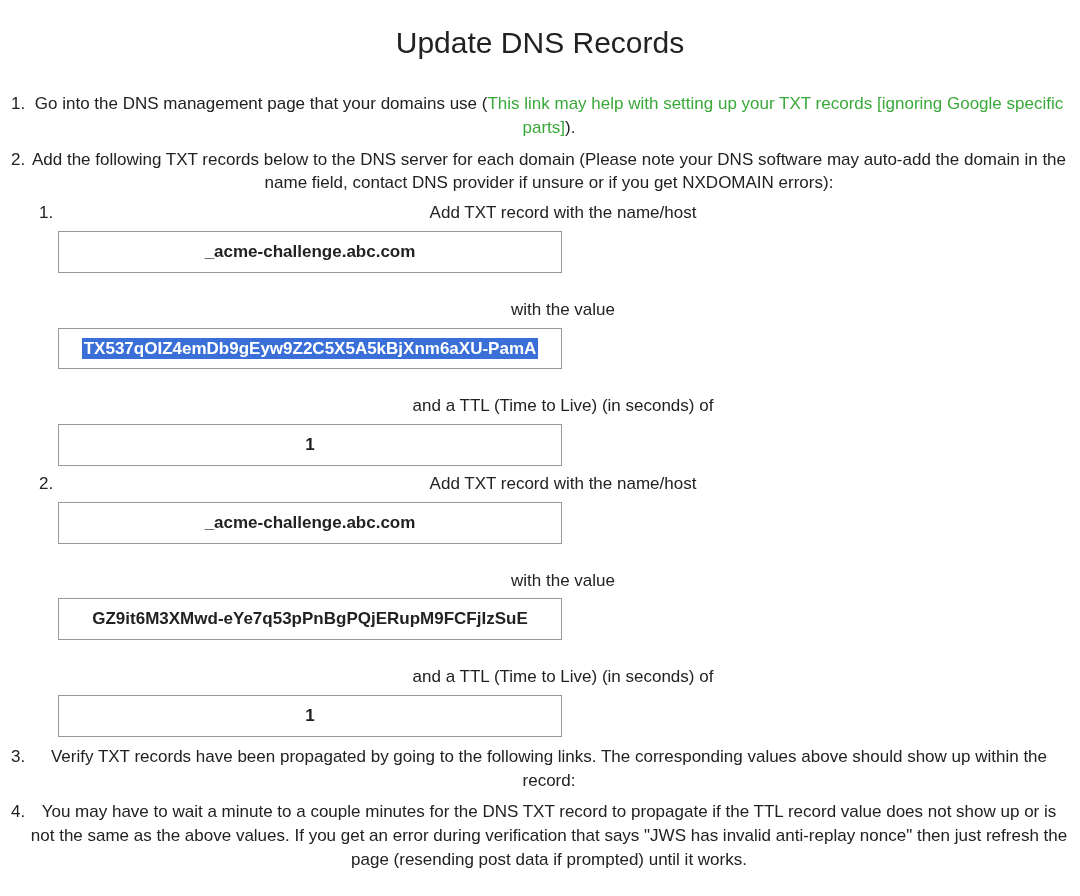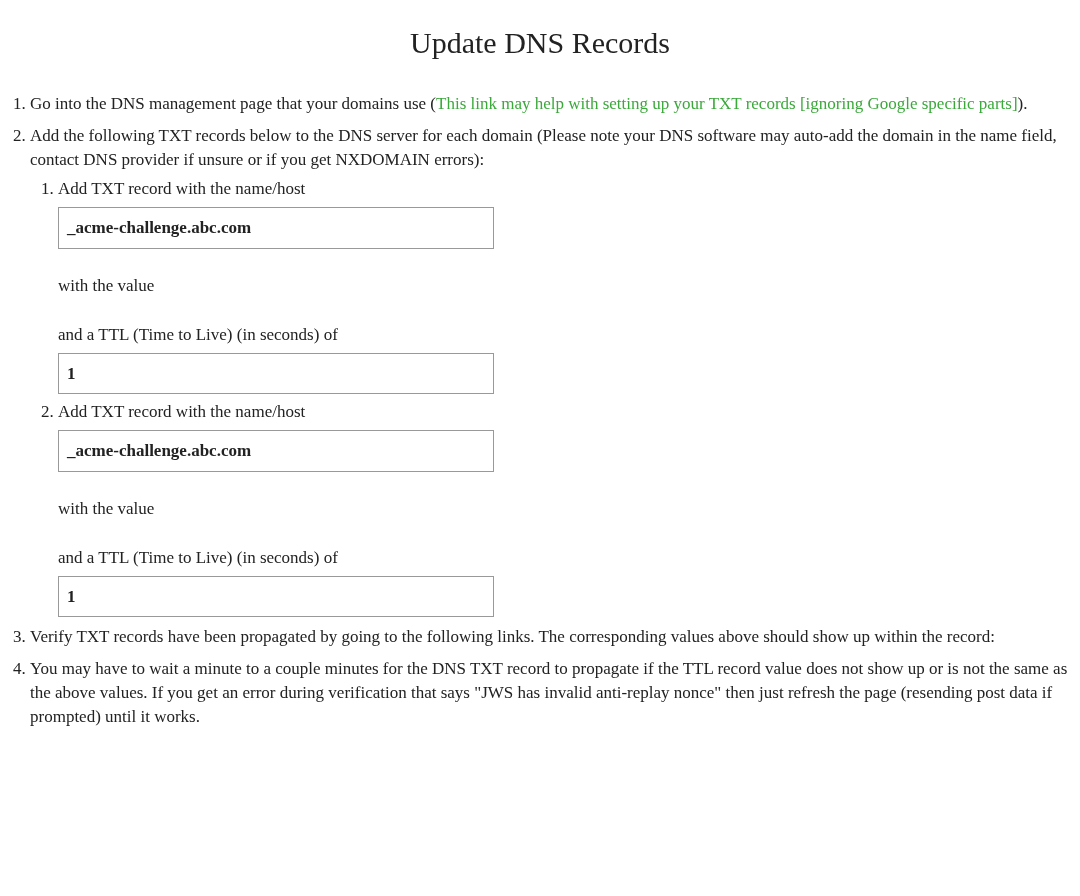--- a/index.html
+++ b/index.html
@@ -1,32 +1,33 @@
 <!DOCTYPE html>
 <html><head>
   <meta charset="utf-8">
   <style>
-    * { box-sizing: border-box; font-family: Liberation Serif, serif; }
+    * { box-sizing: border-box; }
     body {
       font-family: Arial, Helvetica, sans-serif;
       font-size: 17px;
       color: #222;
       margin: 0;
       padding: 10px 12px 20px 12px;
       line-height: 1.4;
     }
     h1 {
       text-align: center;
       font-size: 30px;
       font-weight: 400;
       margin: 12px 0 28px 0;
     }
     ol.main {
       padding-left: 18px;
       margin: 0;
+      text-align: center;
     }
     ol.main > li {
       margin-bottom: 8px;
       padding-left: 0;
     }
     ol.sub {
       padding-left: 28px;
       margin-top: 6px;
     }
     ol.sub > li {
@@ -34,21 +35,21 @@
     }
     a.green-link {
       color: #3aa93a;
       text-decoration: none;
     }
     .input-box {
       border: 1px solid #999;
       padding: 8px 8px;
       font-size: 17px;
       font-weight: bold;
-      width: 436px;
+      width: 504px;
       display: block;
       margin-top: 6px;
       background: #fff;
     }
     .highlighted {
       background: #3a6fd8;
       color: #fff;
       display: inline;
       padding: 1px 2px;
     }
@@ -91,27 +92,29 @@
     <span>Go into the DNS management page that your domains use (</span><a href="#" class="green-link">This link may help with setting up your TXT records [ignoring Google specific parts]</a><span>).</span>
   </li>
 
   <li>
     <span>Add the following TXT records below to the DNS server for each domain (Please note your DNS software may auto-add the domain in the name field, contact DNS provider if unsure or if you get NXDOMAIN errors):</span>
     <ol class="sub">
       <li>
         <span>Add TXT record with the name/host</span>
         <div class="input-box">_acme-challenge.abc.com</div>
         <div class="label-text">with the value</div>
+        <div class="input-box"><span class="highlighted">TX537qOIZ4emDb9gEyw9Z2C5X5A5kBjXnm6aXU-PamA</span></div>
         <div class="label-text">and a TTL (Time to Live) (in seconds) of</div>
         <div class="input-box">1</div>
       </li>
       <li>
         <span>Add TXT record with the name/host</span>
         <div class="input-box">_acme-challenge.abc.com</div>
         <div class="label-text">with the value</div>
+        <div class="input-box">GZ9it6M3XMwd-eYe7q53pPnBgPQjERupM9FCFjIzSuE</div>
         <div class="label-text">and a TTL (Time to Live) (in seconds) of</div>
         <div class="input-box">1</div>
       </li>
     </ol>
   </li>
 
   <li>
     <span>Verify TXT records have been propagated by going to the following links. The corresponding values above should show up within the record:</span>
   </li>
 

